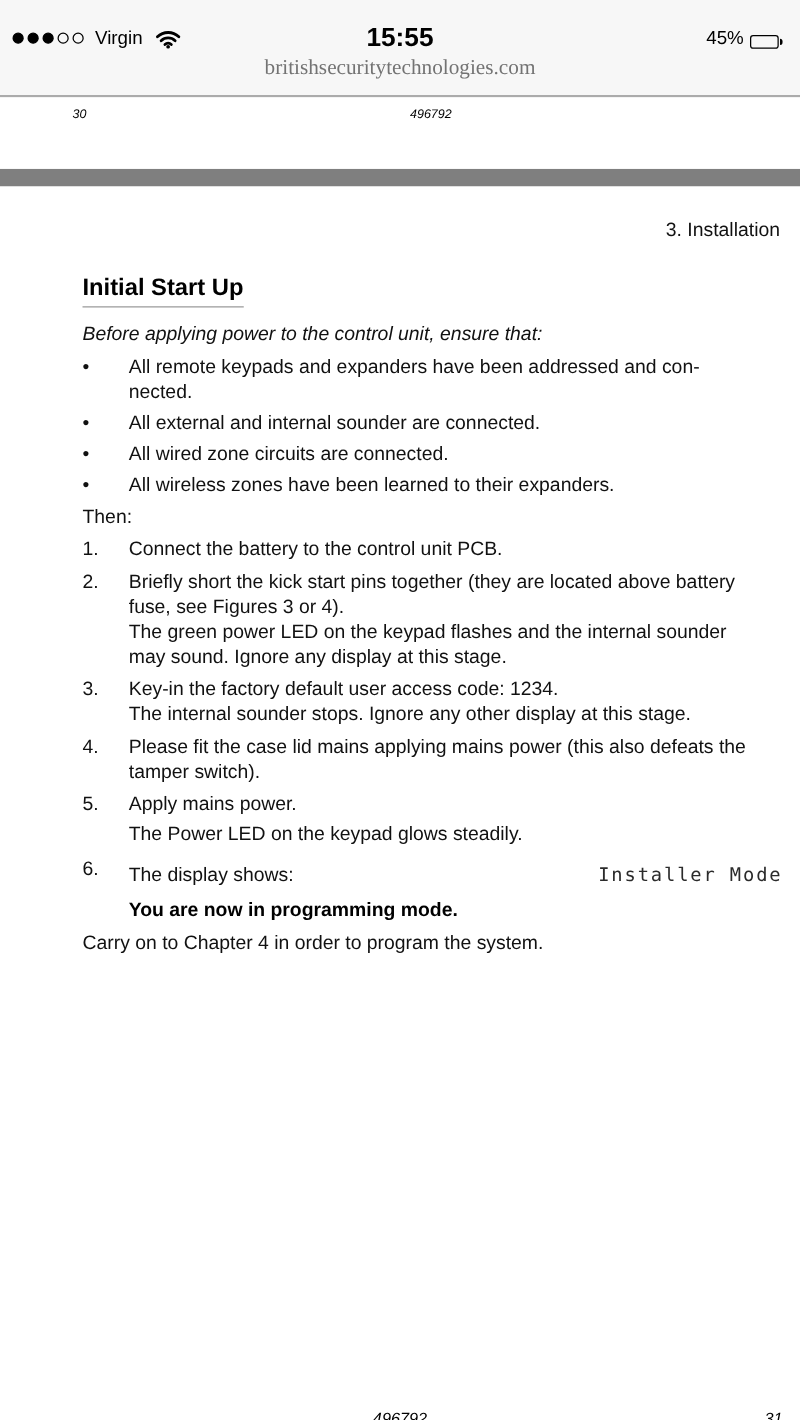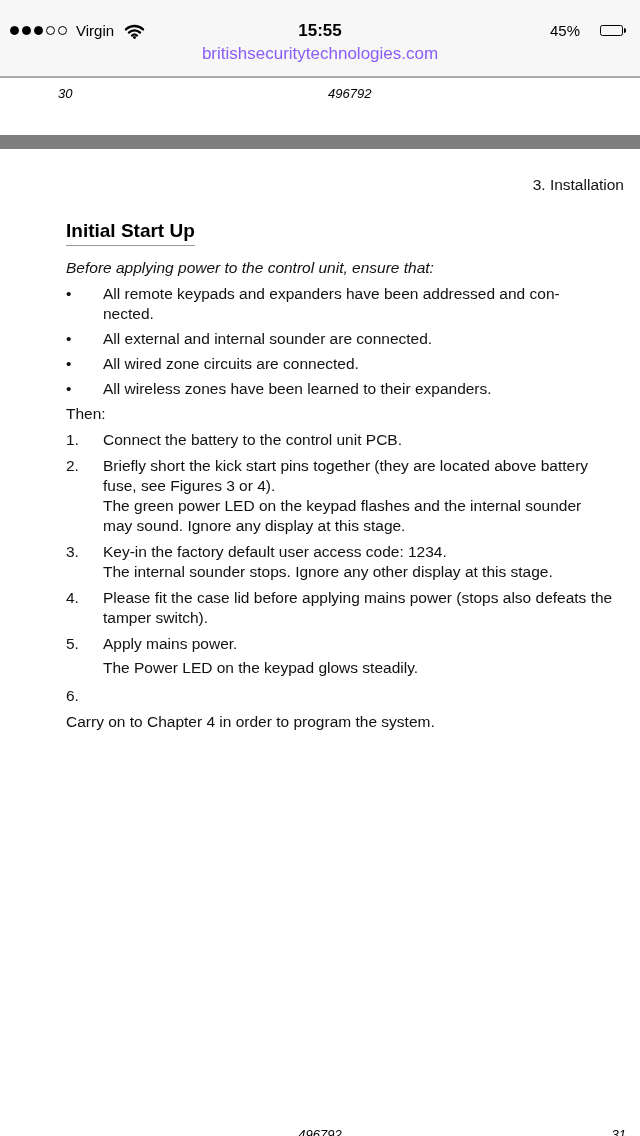--- a/index.html
+++ b/index.html
@@ -29,53 +29,53 @@
   .signal-dots { display: flex; align-items: center; gap: 3px; }
   .dot {
     width: 9px; height: 9px; border-radius: 50%;
     border: 1.5px solid #000;
   }
   .dot.filled { background: #000; }
   .carrier { font-size: 15px; color: #000; margin-left: 3px; }
   .wifi { margin-left: 4px; display: flex; align-items: center; }
   .clock {
     position: absolute; left: 0; right: 0; text-align: center;
-    font-size: 17px; font-weight: 600; color: #000;
+    font-size: 21px; font-weight: 600; color: #000;
   }
   .status-right {
-    margin-left: auto; display: flex; align-items: center; gap: 20px;
+    margin-left: auto; display: flex; align-items: flex-end; gap: 5px;
     position: relative; z-index: 1;
   }
   .batt-pct { font-size: 15px; color: #000; }
   .battery { display: flex; align-items: center; }
   .batt-body {
     width: 23px; height: 11px;
     border: 1px solid #000; border-radius: 2.5px;
     padding: 1px; 
   }
   .batt-fill { height: 100%; width: 45%; background: #000; border-radius: 1px; }
   .batt-nub {
     width: 2px; height: 5px; background: #000;
     border-radius: 0 2px 2px 0; margin-left: 1px;
   }
   .url-row {
     height: 40px;
     display: flex; align-items: center; justify-content: center;
   }
-  .url-text { font-size: 17px; color: #8b5cf6; }
+  .url-text { font-size: 17px; color: #737373; font-family: Liberation Serif, serif; }
 
   
   .pdf-viewport { height: 1056px; background: #fff; position: relative; }
 
   .prev-page-strip {
     height: 57px;
     background: #fff;
     position: relative;
     font-style: italic;
-    font-size: 13px;
+    font-size: 10px;
     color: #000;
   }
   .prev-page-num { position: absolute; left: 58px; top: 8px; }
   .prev-doc-num { position: absolute; left: 328px; top: 8px; }
 
   .page-sep { height: 14px; background: #7f7f7f; }
 
   
   .page {
     height: 985px;
@@ -221,33 +221,38 @@
 The green power LED on the keypad flashes and the internal sounder
 may sound. Ignore any display at this stage.</span>
       </div>
       <div class="li-row step-row">
         <span class="li-marker body-text">3.</span>
         <span class="li-body body-text pre">Key-in the factory default user access code: 1234.
 The internal sounder stops. Ignore any other display at this stage.</span>
       </div>
       <div class="li-row step-row">
         <span class="li-marker body-text">4.</span>
-        <span class="li-body body-text pre">Please fit the case lid before applying mains power (stops also defeats the
+        <span class="li-body body-text pre">Please fit the case lid mains applying mains power (this also defeats the
 tamper switch).</span>
       </div>
       <div class="li-row step-row">
         <span class="li-marker body-text">5.</span>
         <span class="li-body body-text">
           <span class="pre">Apply mains power.</span>
           <p class="step5-p2 pre">The Power LED on the keypad glows steadily.</p>
         </span>
       </div>
       <div class="li-row step-row step6">
         <span class="li-marker body-text">6.</span>
         <span class="li-body body-text">
+          <div class="display-row">
+            <span>The display shows:</span>
+            <span class="lcd">Installer Mode</span>
+          </div>
+          <p class="prog-note">You are now in programming mode.</p>
         </span>
       </div>
     </div>
 
     <p class="body-text closing">Carry on to Chapter 4 in order to program the system.</p>
 
     <div class="page-footer">
       <span>496792</span>
       <span class="footer-page-num">31</span>
     </div>

